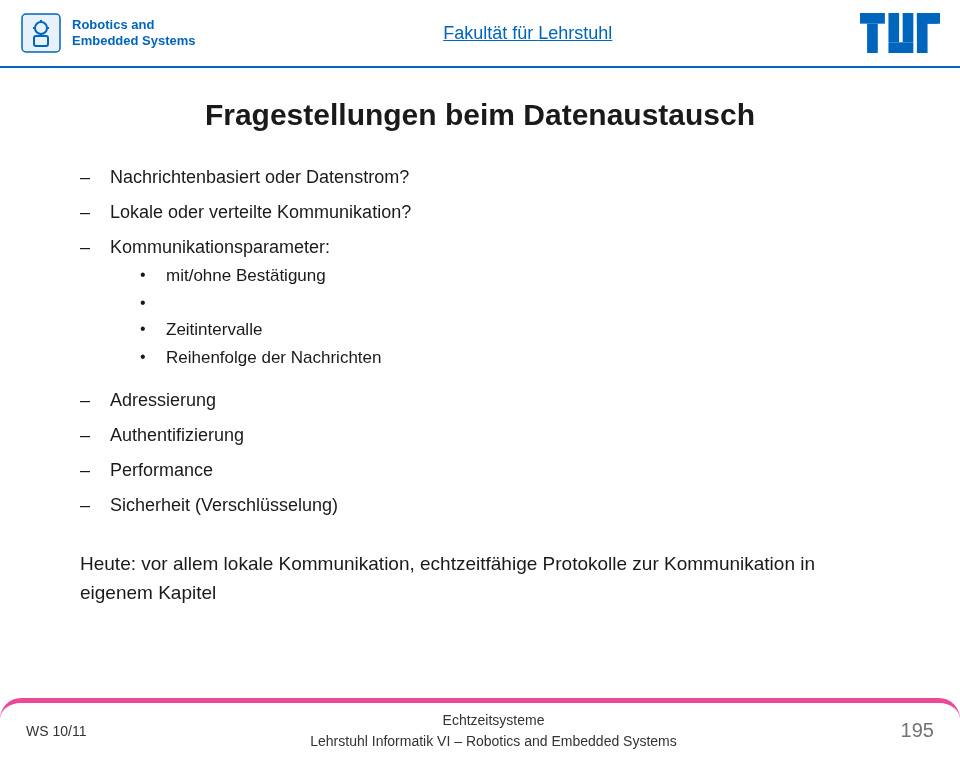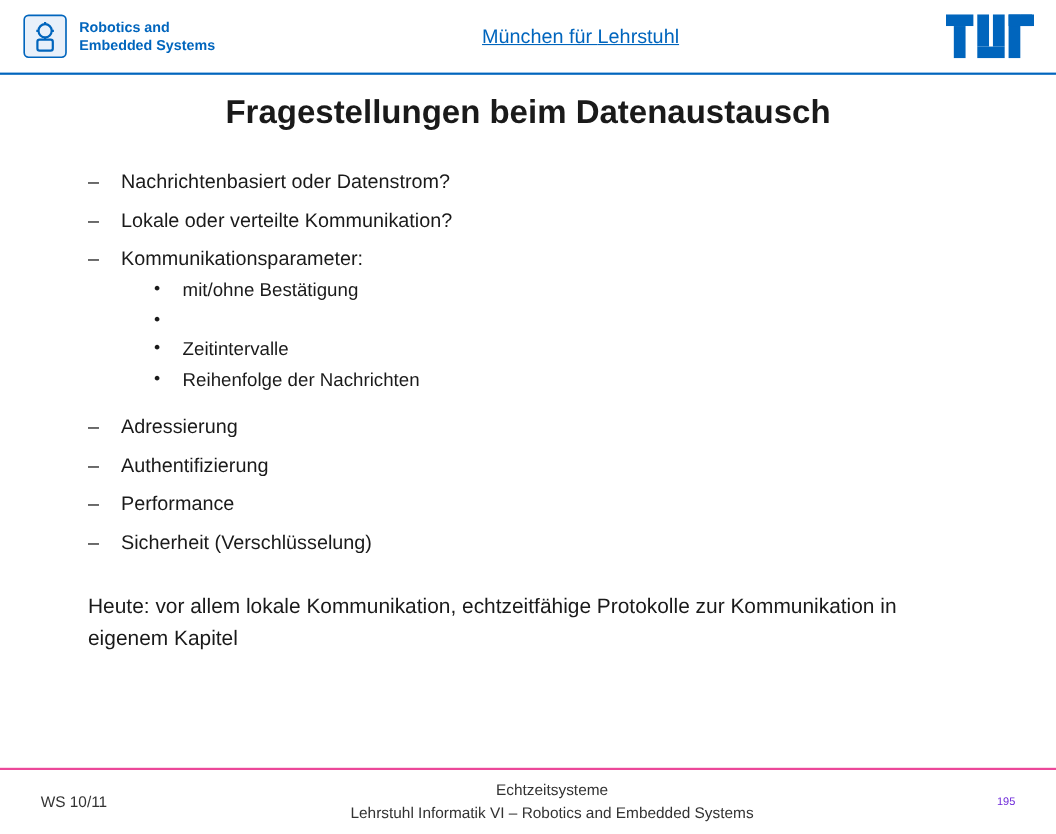--- a/index.html
+++ b/index.html
@@ -83,21 +83,21 @@
     }
 
     
     .tum-logo-svg {
       width: 80px;
       height: 40px;
     }
 
     
     .main-content {
-      padding: 18px 80px 20px 80px;
+      padding: 30px 80px 20px 80px;
       height: calc(758px - 68px - 60px);
     }
 
     .slide-title {
       font-size: 30px;
       font-weight: bold;
       text-align: center;
       margin-bottom: 35px;
       color: #1a1a1a;
     }
@@ -149,42 +149,43 @@
       line-height: 1.5;
     }
 
     
     .footer {
       position: absolute;
       bottom: 0;
       left: 0;
       right: 0;
       height: 60px;
-      border-top: 2px solid #ec4899;
+      border-top: 5px solid #ec4899;
       display: flex;
       align-items: center;
       justify-content: space-between;
-      padding: 0 37px;
+      padding: 0 26px;
+      border-radius: 21px;
     }
 
     .footer-left {
       font-size: 14px;
       color: #333;
     }
 
     .footer-center {
       text-align: center;
       font-size: 14px;
       color: #333;
       line-height: 1.5;
     }
 
     .footer-right {
-      font-size: 10px;
-      color: #6d28d9;
+      font-size: 20px;
+      color: #737373;
     }
   </style>
 </head>
 <body>
 
 <div class="header">
   <div class="header-left">
 
     <div class="logo-icon">
       <svg width="42" height="42" viewBox="0 0 42 42">
@@ -199,21 +200,21 @@
       </svg>
     </div>
     <div class="logo-text">
       <span class="line1">Robotics and</span>
       <span class="line2">Embedded Systems</span>
     </div>
   </div>
 
   <div class="header-center">
     <div class="faculty">
-      <span>München für </span><span style="text-decoration:underline; color:#0065bd;">Lehrstuhl</span>
+      <span>Fakultät für </span><span style="text-decoration:underline; color:#0065bd;">Lehrstuhl</span>
     </div>
   </div>
 
   <div class="header-right">
 
     <svg class="tum-logo-svg" viewBox="0 0 90 45">
 
       <rect x="0" y="0" width="28" height="12" fill="#0065bd"></rect>
       <rect x="8" y="12" width="12" height="33" fill="#0065bd"></rect>
 

